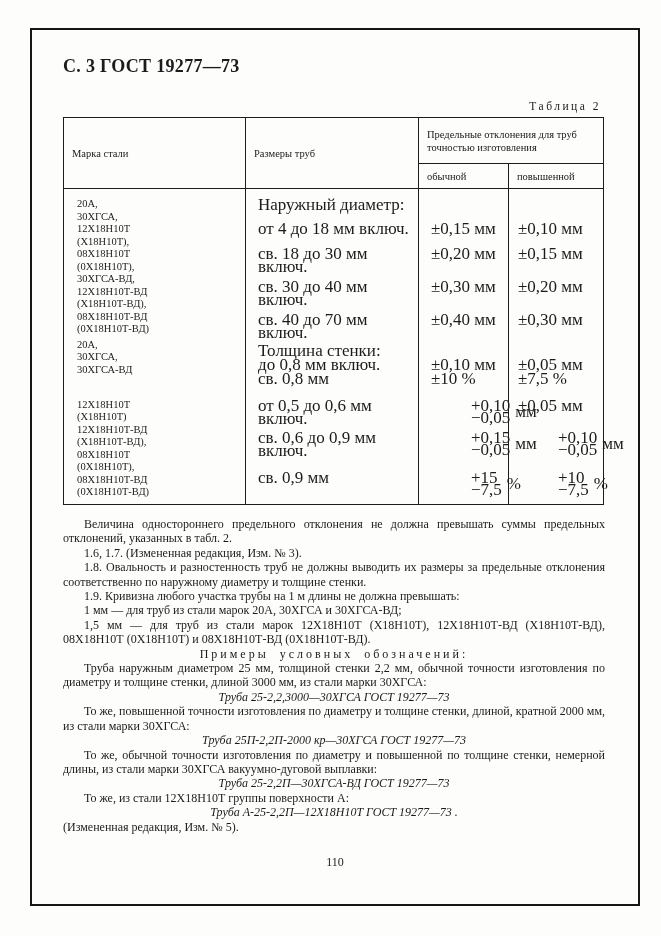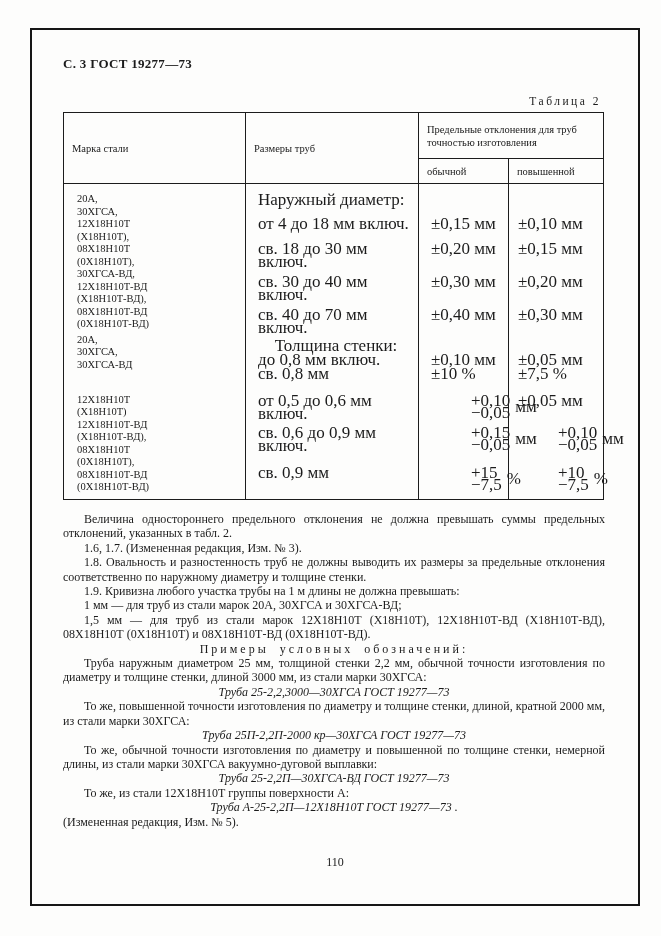--- a/index.html
+++ b/index.html
@@ -18,21 +18,21 @@
     width: 610px; height: 878px;
     border: 2px solid #161616;
     overflow: hidden;
   }
   .content {
     position: absolute;
     left: 31px; top: 16px;
     width: 542px;
   }
   .doc-header {
-    font-size: 13px; font-weight: bold;
+    font-size: 18px; font-weight: bold;
     letter-spacing: .3px;
     margin-top: 10px;
   }
   .tbl-caption {
     margin-top: 23px;
     text-align: right;
     font-size: 11.5px;
     letter-spacing: 2.5px;
     padding-right: 4px;
   }
@@ -68,21 +68,21 @@
     padding-left: 13px;
   }
   .marksA { padding-top: 14px; }
   .marksB { padding-top: 16px; }
   .marksC { padding-top: 17px; }
   tr.hA { height: 26px; }
   tr.hA td { padding-top: 9px; }
   tr.ra { height: 25px; }
   tr.ra td { padding-top: 7px; }
   tr.rbh { height: 18px; }
-  tr.rbh td.ch { padding-top: 5px; text-align: center; }
+  tr.rbh td.ch { padding-top: 5px; }
   tr.rb { height: 14px; }
   tr.rb td { padding-top: 1px; }
   tr.rc { height: 40px; }
   tr.rc td { padding-top: 6px; }
   tr.rc1 td { padding-top: 14px; }
   td.dev2 { padding-left: 9px; }
   .stk { display: inline-flex; align-items: center; margin-left: 40px; }
   .stk .nums { display: inline-flex; flex-direction: column; line-height: 12px; }
   .stk .unit { margin-left: 5px; }
   

